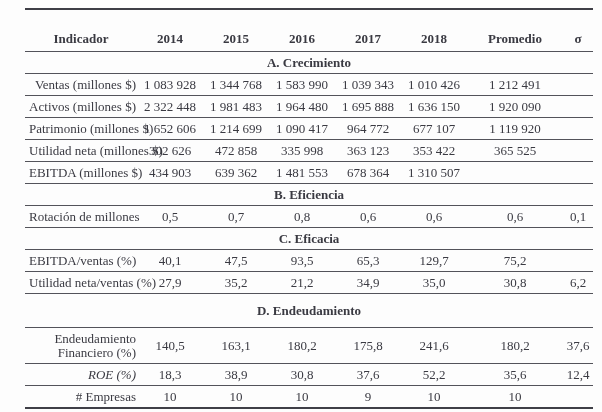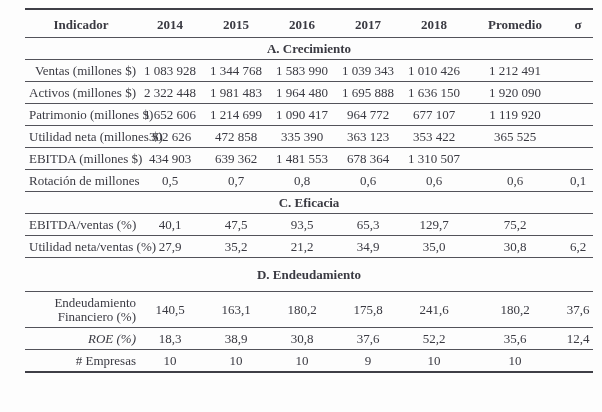--- a/index.html
+++ b/index.html
@@ -22,21 +22,21 @@
     font-family: "Liberation Serif", "DejaVu Serif", serif;
     font-size: 13px;
     line-height: 14px;
     color: #3a3a42;
     border-top: 2px solid #3f3f47;
     border-bottom: 2px solid #3f3f47;
   }
   .tbl th {
     font-weight: bold;
     text-align: center;
-    padding: 8px 1px 5px 1px;
+    padding: 22px 1px 5px 1px;
     border-bottom: 1px solid #53535a;
     overflow: visible;
     margin-top: 16px;
   }
   .tbl td {
     text-align: center;
     padding: 4px 1px 3px 1px;
     border-top: 1px solid #53535a;
     overflow: visible;
   }
@@ -123,37 +123,40 @@
           <td>677 107</td>
           <td>1 119 920</td>
           <td></td>
         </tr>
         <tr>
           <td class="label">
             <div>Utilidad neta (millones $)</div>
           </td>
           <td>302 626</td>
           <td>472 858</td>
-          <td>335 390</td>
+          <td>335 998</td>
           <td>363 123</td>
           <td>353 422</td>
           <td>365 525</td>
           <td></td>
         </tr>
         <tr>
           <td class="label">
             <div>EBITDA (millones $)</div>
           </td>
           <td>434 903</td>
           <td>639 362</td>
           <td>1 481 553</td>
           <td>678 364</td>
           <td>1 310 507</td>
           <td></td>
           <td></td>
+        </tr>
+        <tr class="section">
+          <td colspan="8">B. Eficiencia</td>
         </tr>
         <tr>
           <td class="label">
             <div>Rotación de millones</div>
           </td>
           <td>0,5</td>
           <td>0,7</td>
           <td>0,8</td>
           <td>0,6</td>
           <td>0,6</td>

